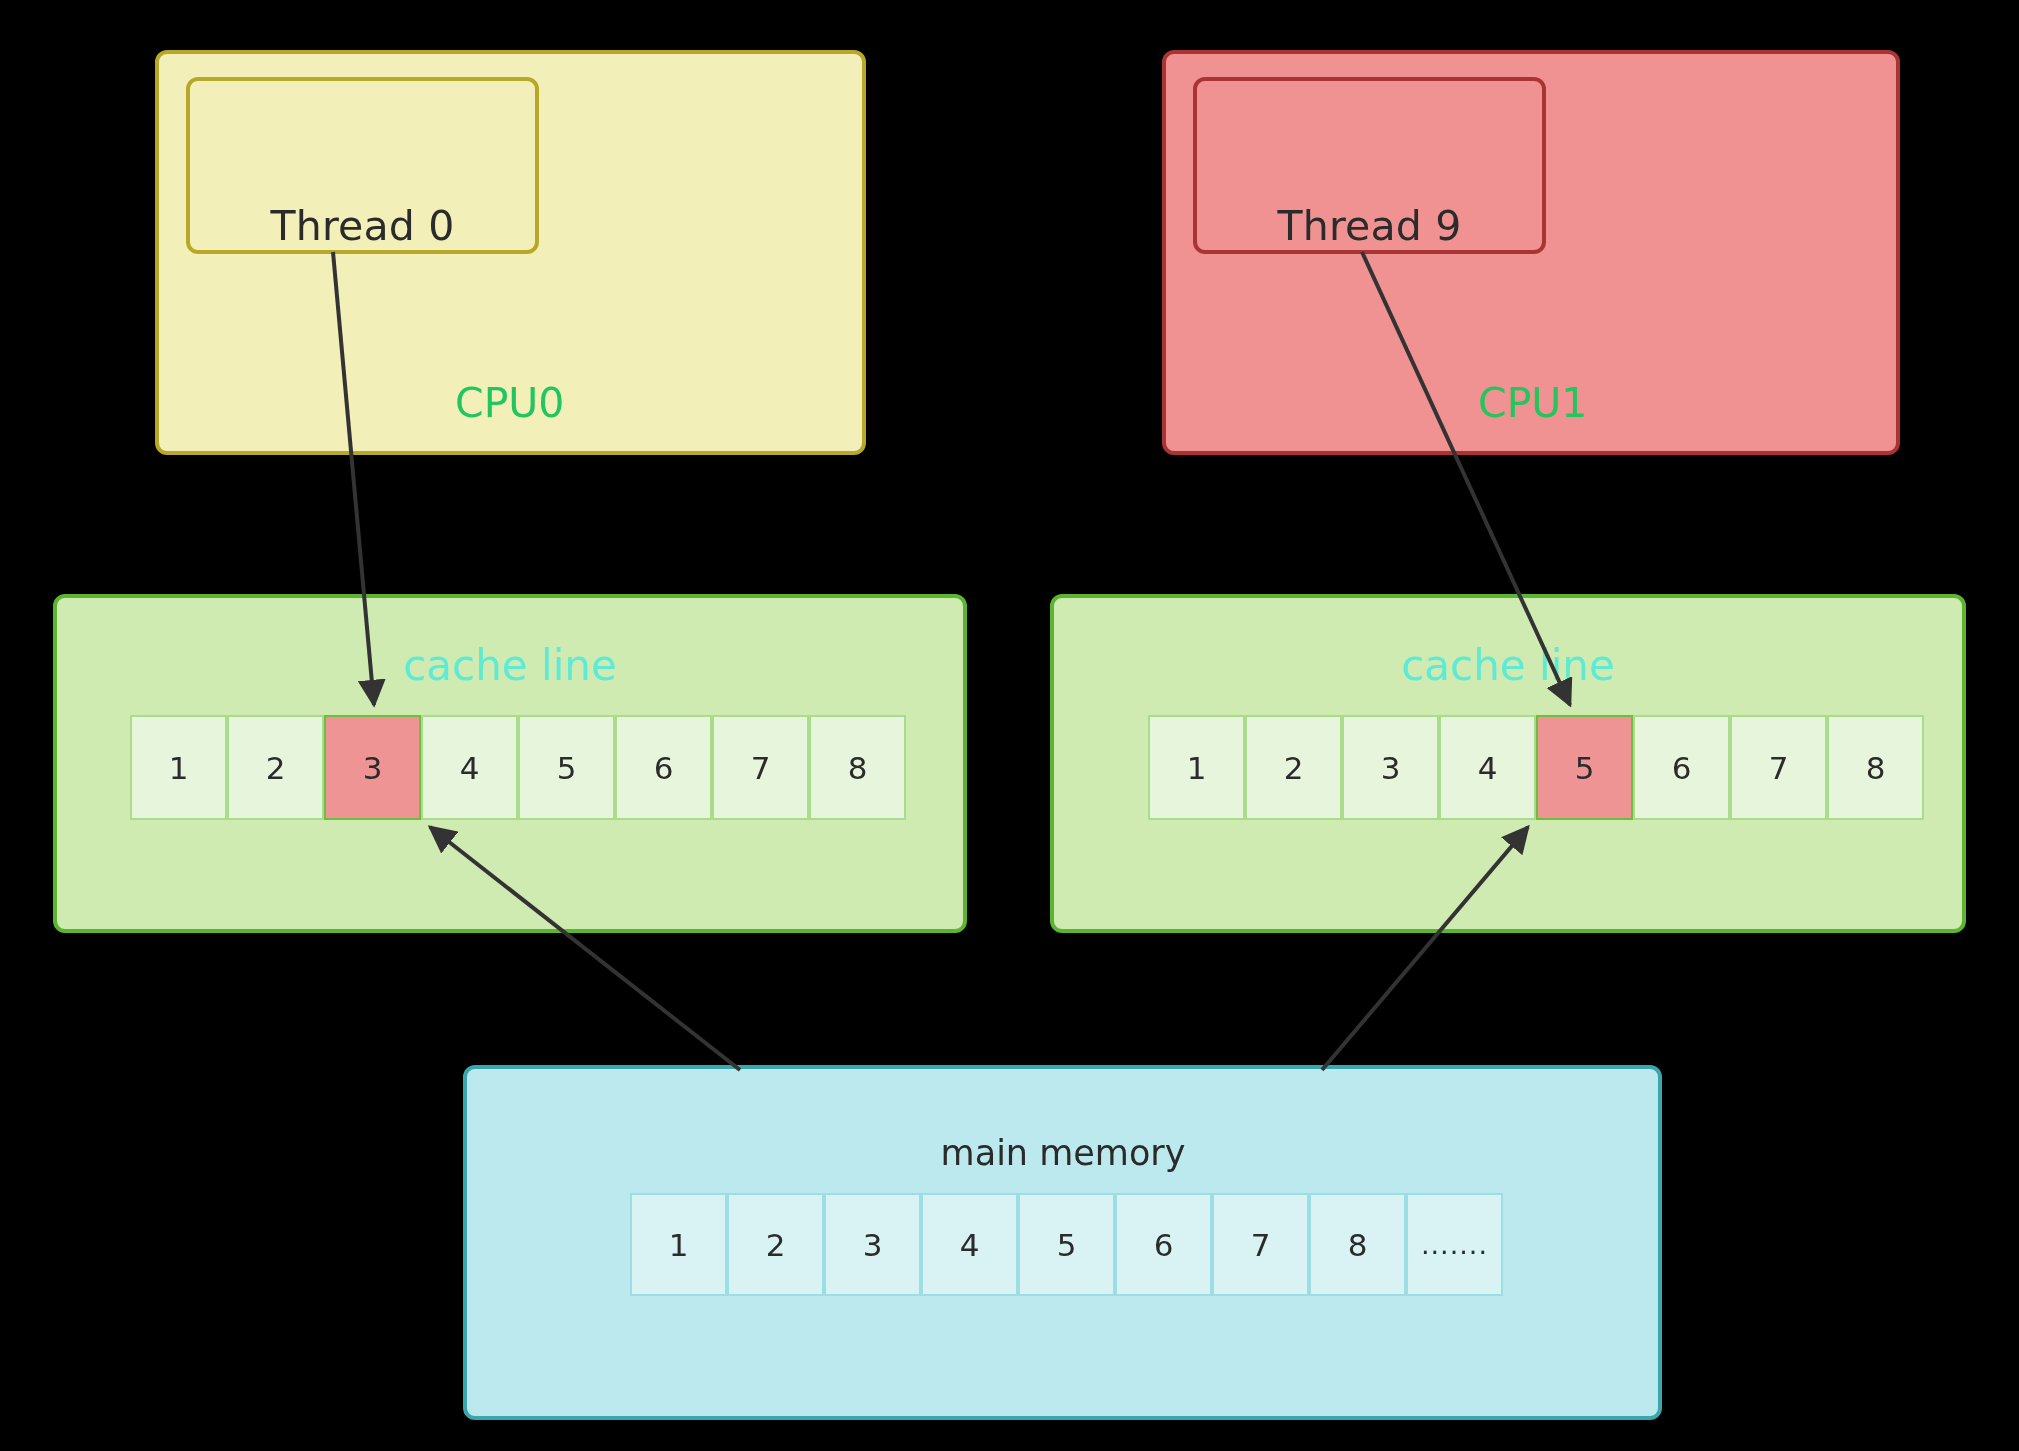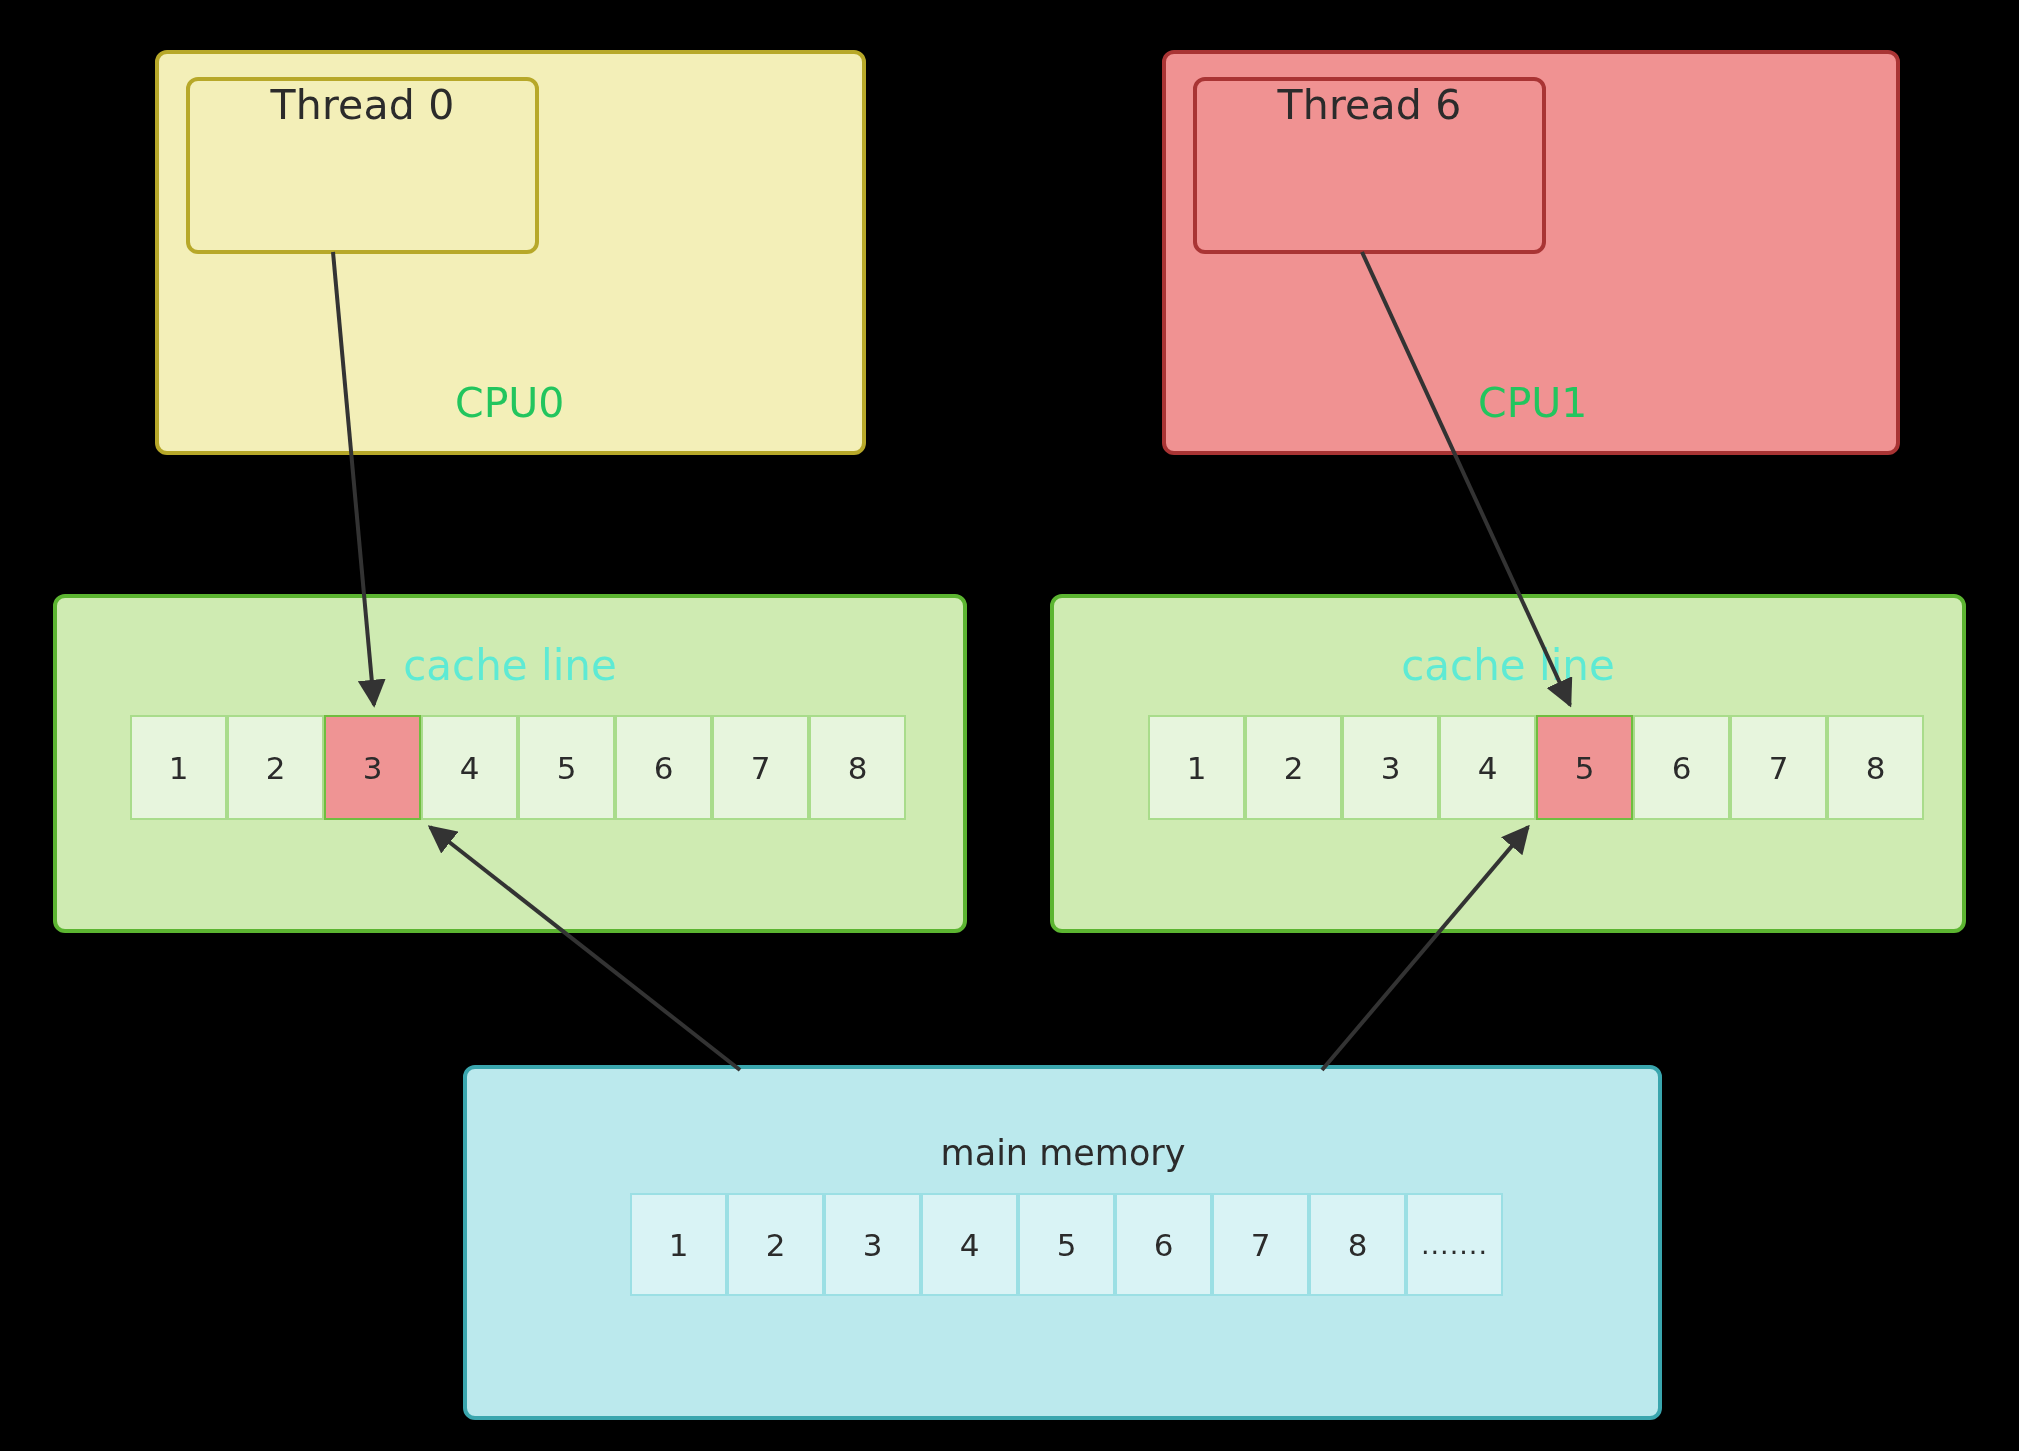--- a/index.html
+++ b/index.html
@@ -28,21 +28,21 @@
     border-width: 4px;
     border-style: solid;
   }
   .cpu-inner {
     position: absolute;
     box-sizing: border-box;
     border-width: 4px;
     border-style: solid;
     border-radius: 12px;
     display: flex;
-    align-items: flex-start;
+    align-items: flex-end;
     justify-content: center;
   }
   .thread-label {
     font-size: 41px;
     color: #2b2b2b;
     letter-spacing: 0.2px;
     white-space: nowrap;
   }
   .cpu-label {
     position: absolute;
@@ -144,21 +144,21 @@
 
   <div class="box cpu-outer" id="cpu0-outer">
     <div class="cpu-inner" id="cpu0-inner">
       <span class="thread-label">Thread 0</span>
     </div>
   </div>
   <span class="cpu-label" id="cpu0-label">CPU0</span>
 
   <div class="box cpu-outer" id="cpu1-outer">
     <div class="cpu-inner" id="cpu1-inner">
-      <span class="thread-label">Thread 6</span>
+      <span class="thread-label">Thread 9</span>
     </div>
   </div>
   <span class="cpu-label" id="cpu1-label">CPU1</span>
 
   <div class="box cache-outer" id="cache0-outer"></div>
   <span class="cache-title" id="cache0-title">cache line</span>
   <div class="cells" id="cache0-cells">
       <div class="cell cache-cell">1</div>
       <div class="cell cache-cell">2</div>
       <div class="cell cache-cell hot">3</div>

